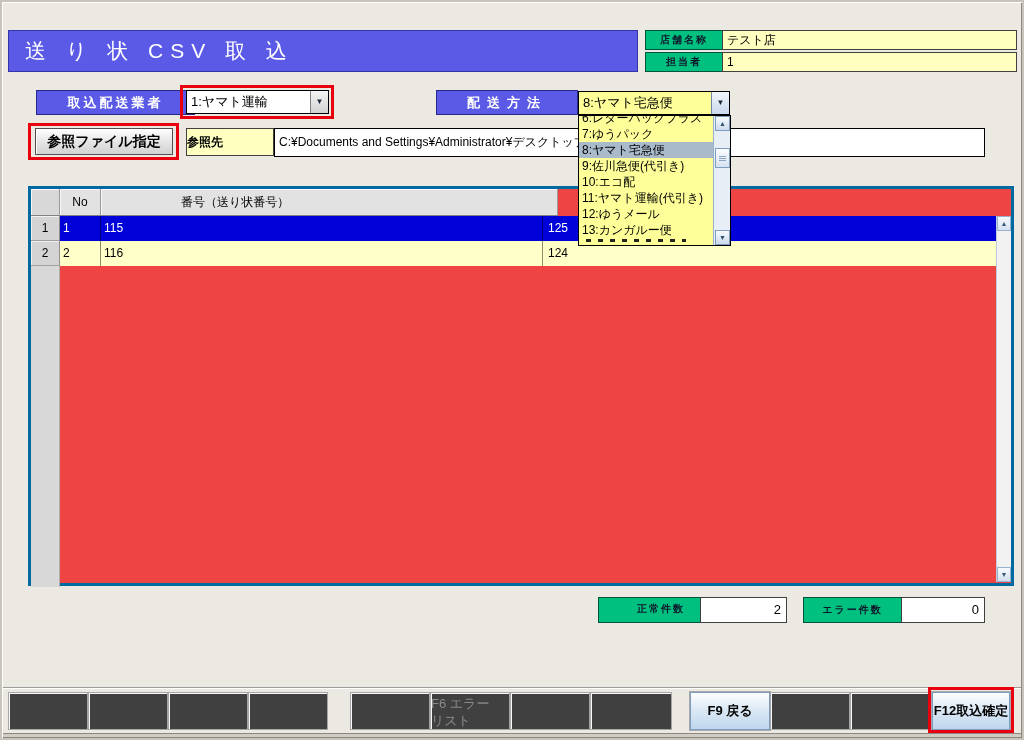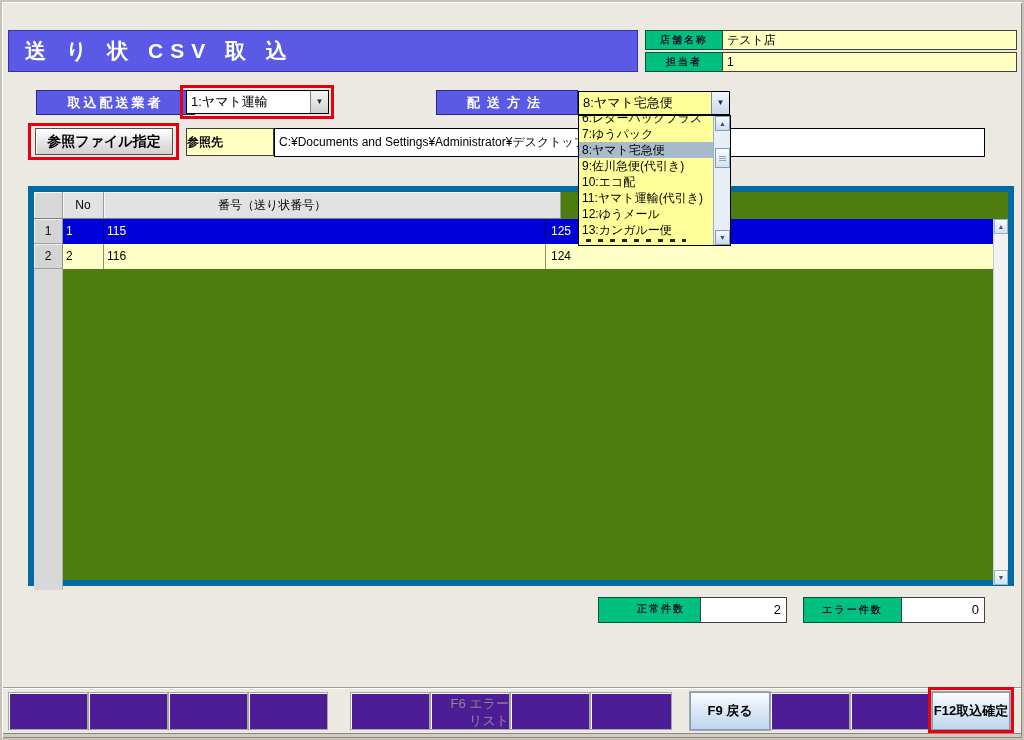--- a/index.html
+++ b/index.html
@@ -16,21 +16,21 @@
     position:relative; }
   .app-icon::after { content:""; position:absolute; left:2px; top:5px; width:8px; height:6px; background:#FFFFFF; }
   .title-text { color:#FFFFFF; font-weight:bold; font-size:12px; margin-left:6px; letter-spacing:1px; white-space:pre; }
   .win-btns { position:absolute; right:4px; top:2px; display:flex; gap:1px; }
   .win-btn { width:16px; height:14px; background:#D4D0C8; border:1px solid #404040;
     box-shadow:inset 1px 1px 0 #FFFFFF, inset -1px -1px 0 #808080;
     font-size:9px; font-weight:bold; text-align:center; line-height:12px; font-family:"Liberation Mono",monospace; }
 
   
   .main-title { position:absolute; left:8px; top:30px; width:630px; height:42px; background:#5A5AE6;
-    border:1px solid #3434A8; color:#FFFFFF; font-size:21px; font-weight:bold; letter-spacing:7px;
+    border:1px solid #3434A8; color:#FFFFFF; font-size:21px; font-weight:normal; letter-spacing:7px;
     line-height:40px; padding-left:16px; white-space:pre; }
   .glabel { position:absolute; background:#00C080; border:1px solid #00543C; color:#0f172a;
     font-weight:bold; font-size:10px; text-align:center; letter-spacing:2px; }
   .yfield { position:absolute; background:#FFFFC0; border:1px solid #404040; font-size:12px; padding-left:4px; }
   .lbl-store { left:645px; top:30px; width:78px; height:20px; line-height:18px; }
   .val-store { left:722px; top:30px; width:295px; height:20px; line-height:18px; }
   .lbl-staff { left:645px; top:52px; width:78px; height:20px; line-height:18px; }
   .val-staff { left:722px; top:52px; width:295px; height:20px; line-height:18px; }
 
   
@@ -56,30 +56,30 @@
 
   
   .browse-btn { position:absolute; left:35px; top:128px; width:138px; height:27px;
     background:linear-gradient(#FFFFFF,#E6E6E6 50%,#D2D2D2); border:1px solid #505050;
     box-shadow:inset 1px 1px 0 #FFFFFF; font-size:14px; font-weight:bold; text-align:center; line-height:25px; }
   .lbl-ref { left:186px; top:128px; width:88px; height:28px; line-height:26px; font-weight:bold; text-align:left; padding-left:0; }
   .path-field { position:absolute; left:274px; top:128px; width:711px; height:29px; background:#FFFFFF;
     border:1px solid #000; font-size:12px; line-height:27px; padding-left:4px; white-space:nowrap; overflow:hidden; }
 
   
-  .grid { position:absolute; left:28px; top:186px; width:986px; height:400px; background:#4d7c0f;
-    border:6px solid #0369a1; }
+  .grid { position:absolute; left:28px; top:186px; width:986px; height:400px; background:#ef4444;
+    border:3px solid #0369a1; }
   .grid-header { position:absolute; left:0; top:0; width:984px; height:27px; display:flex; }
   .hcell { background:#E2E2E2; border-right:1px solid #9A9A9A; border-bottom:1px solid #808080;
     box-shadow:inset 1px 1px 0 #F8F8F8; font-size:12px; text-align:center; line-height:26px;
     overflow:hidden; white-space:nowrap; }
   .hc0 { width:29px; background:#D8D8D8; }
   .hc1 { width:41px; }
   .hc2 { width:442px; }
-  .hc3 { width:457px; text-align:left; padding-left:114px; }
+  .hc3 { width:457px; text-align:left; padding-left:80px; }
   .grid-row { position:absolute; left:0; width:984px; height:25px; display:flex; }
   .row1 { top:27px; } .row2 { top:52px; }
   .rnum { width:29px; background:#D4D4D4; border-right:1px solid #909090; border-bottom:1px solid #A0A0A0;
     box-shadow:inset 1px 1px 0 #F0F0F0; text-align:center; line-height:24px; font-size:12px; }
   .dcell { font-size:12px; line-height:24px; padding-left:3px; border-right:1px solid rgba(0,0,0,0.45);
     overflow:hidden; white-space:nowrap; }
   .dc1 { width:41px; } .dc2 { width:442px; } .dc3 { width:457px; border-right:none; padding-left:5px; }
   .row-selected .dcell { background:#0000D8; color:#FFFFFF; }
   .row-normal .dcell { background:#FFFFC8; color:#000; }
   .rnum-strip { position:absolute; left:0; top:77px; width:29px; height:321px; background:#D8D8D8;
@@ -112,22 +112,22 @@
   .lbl-ok  { left:598px; top:597px; width:126px; height:26px; line-height:24px;font-family:Liberation Mono, monospace; }
   .fld-ok  { position:absolute; left:700px; top:597px; width:87px; height:26px; background:#FFFFFF;
     border:1px solid #404040; font-size:13px; line-height:24px; text-align:right; padding-right:5px; }
   .lbl-err { left:803px; top:597px; width:99px; height:26px; line-height:24px; }
   .fld-err { position:absolute; left:901px; top:597px; width:84px; height:26px; background:#FFFFFF;
     border:1px solid #404040; font-size:13px; line-height:24px; text-align:right; padding-right:5px; }
 
   
   .fbar-line { position:absolute; left:2px; top:687px; width:1020px; height:2px;
     border-top:1px solid #9C9C9C; border-bottom:1px solid #FFFFFF; }
-  .fcell { position:absolute; top:692px; height:38px; background:#4c1d95; border:1px solid #A6A6A6;
-    box-shadow:inset 1px 1px 0 #FAFAFA; font-size:13px; text-align:right; }
+  .fcell { position:absolute; top:692px; height:38px; background:#404040; border:1px solid #A6A6A6;
+    box-shadow:inset 1px 1px 0 #FAFAFA; font-size:13px; text-align:left; }
   .fc1{left:8px;width:80px;} .fc2{left:88px;width:80px;} .fc3{left:168px;width:80px;} .fc4{left:248px;width:80px;}
   .fc5{left:350px;width:80px;} .fc6{left:430px;width:80px;} .fc7{left:510px;width:80px;} .fc8{left:590px;width:82px;}
   .fc10{left:770px;width:80px;} .fc11{left:850px;width:80px;}
   .fcell.disabled { color:#8A8A8A; line-height:17px; padding-top:2px; }
   .fbtn { position:absolute; top:692px; height:38px; background:linear-gradient(#FDFEFF,#DCE9F5 45%,#BFD6EE);
     border:1px solid #7E9CBE; box-shadow:0 0 0 1px #A8A8A8; font-size:13px; font-weight:bold;
     text-align:center; line-height:36px; }
   .fc9 { left:690px; width:80px; }
   .fc12 { left:932px; width:78px; font-size:13px; }
 

